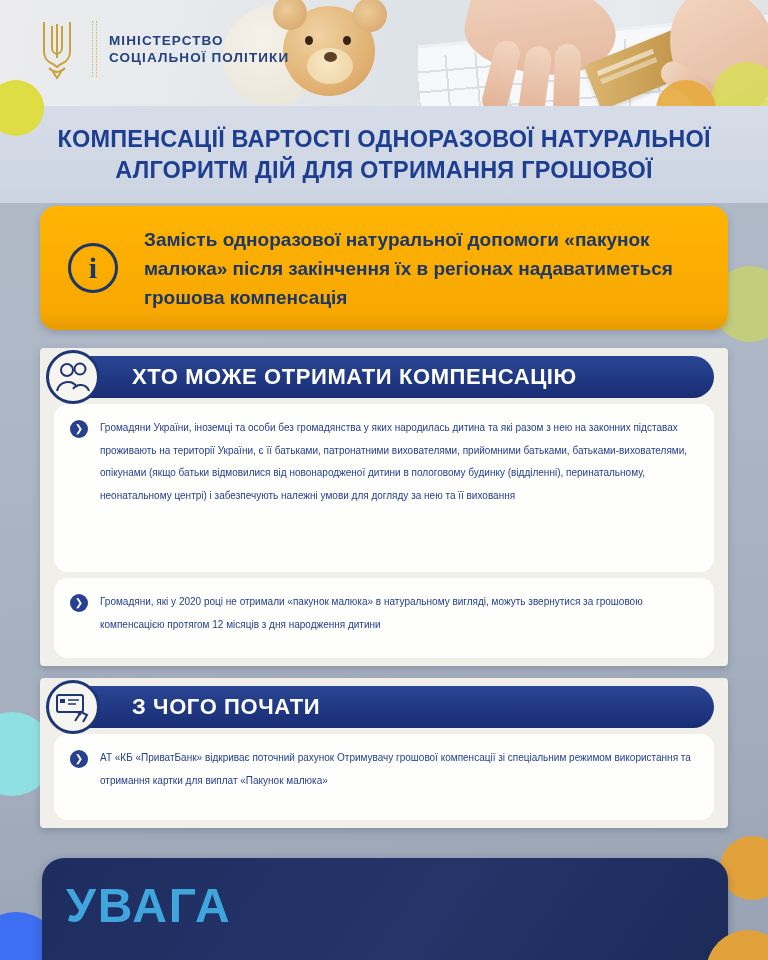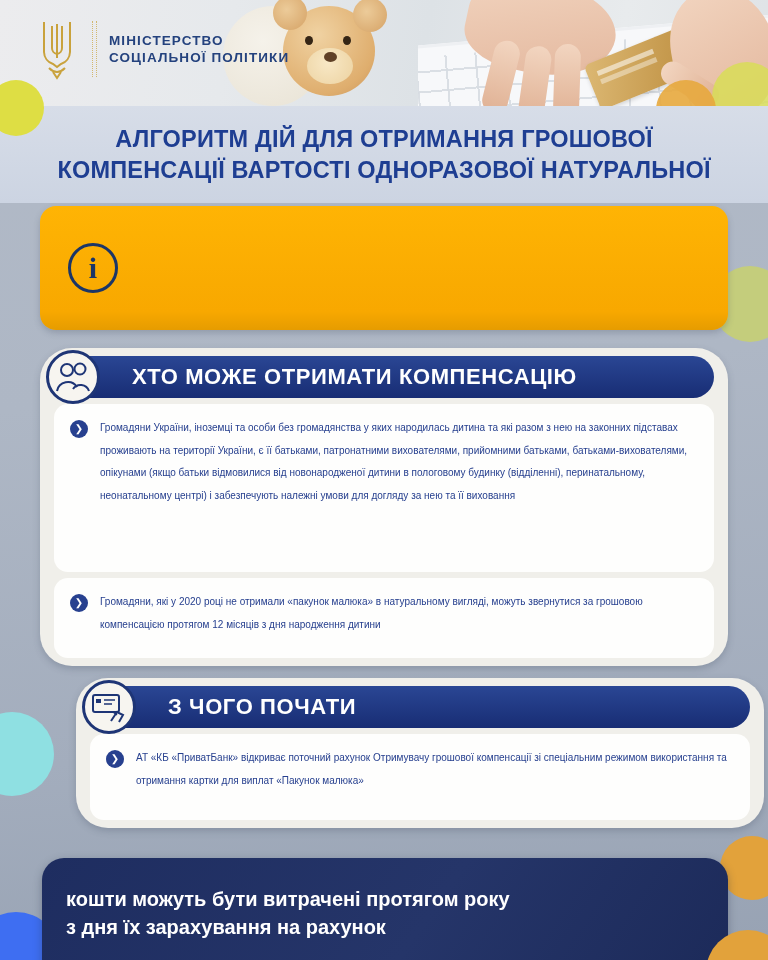--- a/index.html
+++ b/index.html
@@ -84,24 +84,24 @@
     display:flex; align-items:center; padding:0 34px 0 28px; gap:26px;
   }
   .info-icon { flex:0 0 50px; width:50px; height:50px; border-radius:50%;
     border:3px solid #1c3667; display:flex; align-items:center; justify-content:center;
     color:#1c3667; font-weight:bold; font-size:30px; font-family:"Liberation Serif","DejaVu Serif",serif; }
   .info-text { color:#1c3667; font-size:19px; line-height:29px; font-weight:600; max-width:560px; }
 
   
   .card {
     position:absolute; left:40px; width:688px; z-index:3;
-    background:#f0efea; border-radius:32px; box-shadow:0 3px 7px rgba(60,70,90,.25);
+    background:#f0efea; border-radius:4px; box-shadow:0 3px 7px rgba(60,70,90,.25);
   }
   .card1 { top:348px; height:318px; }
-  .card2 { top:678px; height:150px;margin-left:36px; }
+  .card2 { top:678px; height:150px; }
   .pill {
     position:absolute; top:8px; left:18px; right:14px; height:42px; border-radius:21px;
     background:linear-gradient(180deg,#2a4694,#182d74);
     display:flex; align-items:center; padding-left:74px;
     color:#ffffff; font-weight:bold; font-size:22px; letter-spacing:.6px;
   }
   .section-icon {
     position:absolute; top:2px; left:6px; width:54px; height:54px; border-radius:50%;
     background:#f7f5f0; border:3px solid #1e3576; z-index:4;
     display:flex; align-items:center; justify-content:center;
@@ -181,26 +181,27 @@
       </svg>
       <div class="logo-divider"></div>
       <div class="ministry-name">
         <div>МІНІСТЕРСТВО</div>
         <div>СОЦІАЛЬНОЇ ПОЛІТИКИ</div>
       </div>
     </div>
   </div>
 
   <div class="title-band">
+    <div class="title-line">КОМПЕНСАЦІЇ ВАРТОСТІ ОДНОРАЗОВОЇ НАТУРАЛЬНОЇ</div>
     <div class="title-line">АЛГОРИТМ ДІЙ ДЛЯ ОТРИМАННЯ ГРОШОВОЇ</div>
-    <div class="title-line">КОМПЕНСАЦІЇ ВАРТОСТІ ОДНОРАЗОВОЇ НАТУРАЛЬНОЇ</div>
   </div>
 
   <div class="info-box">
     <div class="info-icon">і</div>
+    <div class="info-text">Замість одноразової натуральної допомоги «пакунок малюка» після закінчення їх в регіонах надаватиметься грошова компенсація</div>
   </div>
 
   <div class="card card1">
     <div class="section-icon">
       <svg width="36" height="32" viewBox="0 0 36 32" fill="none" stroke="#1e3576" stroke-width="2">
         <circle cx="12" cy="9" r="6"></circle>
         <circle cx="25" cy="8" r="5.5"></circle>
         <path d="M2 30 a11 11 0 0 1 20 -4"></path>
         <path d="M18 28 a9 9 0 0 1 16 2"></path>
       </svg>
@@ -227,24 +228,21 @@
       </svg>
     </div>
     <div class="pill">З ЧОГО ПОЧАТИ</div>
     <div class="white-box wb1">
       <div class="bullet-marker">❯</div>
       <div class="bullet-text">АТ «КБ «ПриватБанк»  відкриває поточний рахунок Отримувачу грошової компенсації зі спеціальним режимом використання та отримання картки для виплат «Пакунок малюка»</div>
     </div>
   </div>
 
   <div class="attention">
-    <div class="attention-text">
-      <div class="attention-line">кошти можуть бути витрачені протягом року</div>
-      <div class="attention-line">з дня їх зарахування на рахунок</div>
-    </div>
+    <div class="uvaga">УВАГА</div>
   </div>
 
   <div class="dot dot-yellowgreen"></div>
   <div class="dot dot-olive-tr"></div>
   <div class="dot dot-teal-l"></div>
   <div class="dot dot-blue-bl"></div>
   <div class="dot dot-olive-b"></div>
   <div class="dot dot-blue-b1"></div>
   <div class="dot dot-blue-b2"></div>
   <div class="dot dot-gold-r1"></div>

